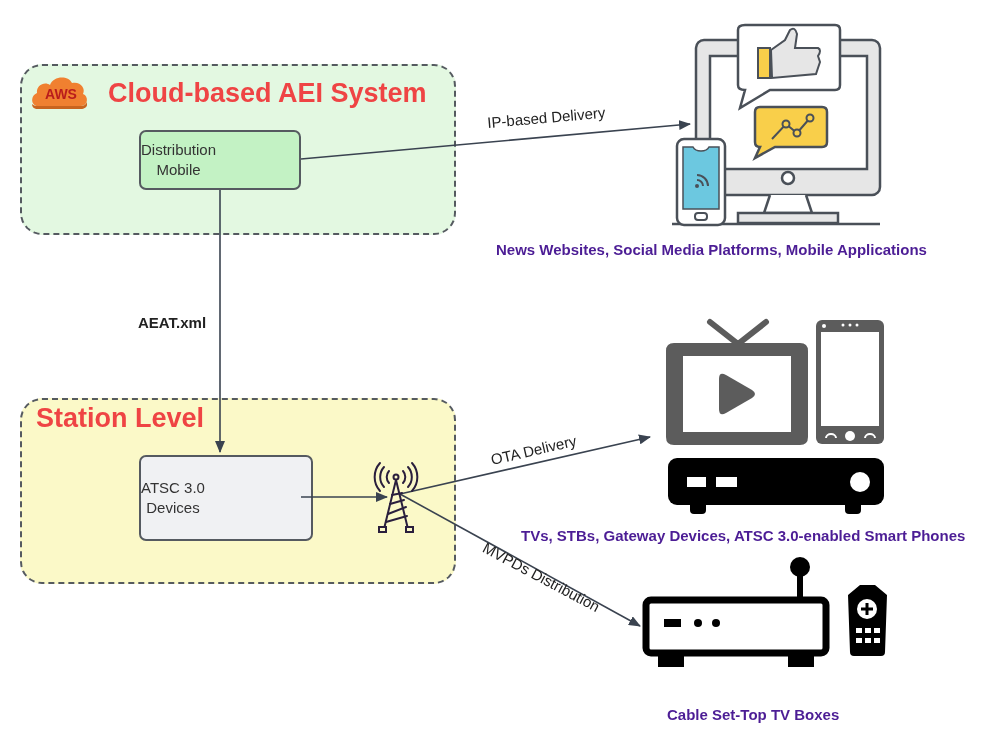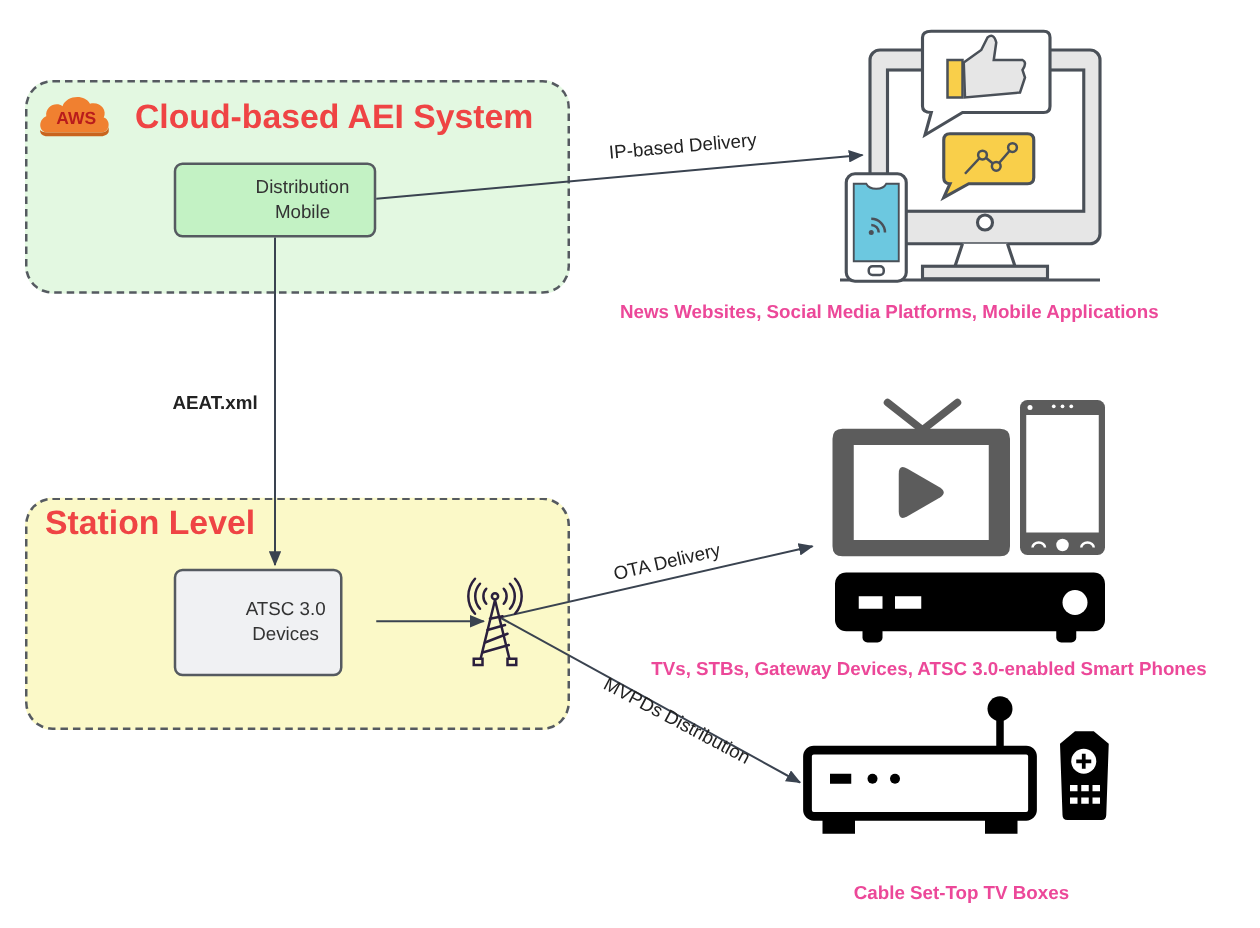--- a/index.html
+++ b/index.html
@@ -1,25 +1,25 @@
 <!DOCTYPE html>
 <html><head>
 <meta charset="utf-8">
 <style>
   html, body { margin:0; padding:0; background:#ffffff; }
   body { width:1008px; height:742px; position:relative; overflow:hidden; font-family:"Liberation Sans", sans-serif; }
   .group { position:absolute; border:2.5px dashed #555a60; border-radius:22px; box-sizing:border-box; }
   .group-cloud { left:20px; top:64px; width:436px; height:171px; background:#e3f8e1; }
   .group-station { left:20px; top:398px; width:436px; height:186px; background:#fbf9c8; }
   .group-title { position:absolute; font-weight:bold; color:#ef4444; font-size:27px; white-space:nowrap; }
-  .node { position:absolute; box-sizing:border-box; border:2px solid #555a60; border-radius:7px; display:flex; align-items:center; justify-content:center; text-align:center; font-size:15px; color:#333; line-height:20px;padding-left:44px; }
+  .node { position:absolute; box-sizing:border-box; border:2px solid #555a60; border-radius:7px; display:flex; align-items:center; text-align:center; font-size:15px; color:#333; line-height:20px; }
   .node-dist { left:139px; top:130px; width:162px; height:60px; background:#c3f2c4; }
-  .node-atsc { left:139px; top:455px; width:135px; height:86px; background:#f0f1f3; }
+  .node-atsc { left:139px; top:455px; width:174px; height:86px; background:#f0f1f3; }
   .edge-label { position:absolute; font-size:15px; color:#222; white-space:nowrap; transform-origin:left bottom; }
-  .caption { position:absolute; font-weight:bold; font-size:15px; color:#ec4899; white-space:nowrap; }
+  .caption { position:absolute; font-weight:bold; font-size:15px; color:#4c1d95; white-space:nowrap; }
   svg.layer { position:absolute; left:0; top:0; }
   .aws { position:absolute; left:30px; top:72px; width:60px; height:38px; }
   .aws-text { position:absolute; left:40px; top:86px; width:42px; text-align:center; color:#b91c1c; font-weight:bold; font-size:14px; }
 </style>
 </head>
 <body>
 
 <div class="group group-cloud"></div>
 <div class="group group-station"></div>
 
@@ -150,13 +150,13 @@
   </g>
 </svg>
 
 <div class="edge-label" style="left:488px;top:114px;transform:rotate(-5deg);">IP-based Delivery</div>
 <div class="edge-label" style="left:138px;top:314px;font-weight:bold;font-size:15px;">AEAT.xml</div>
 <div class="edge-label" style="left:493px;top:451px;transform:rotate(-13deg);">OTA Delivery</div>
 <div class="edge-label" style="left:480px;top:537px;transform:rotate(28deg);">MVPDs Distribution</div>
 
 <div class="caption" style="left:496px;top:241px;">News Websites, Social Media Platforms, Mobile Applications</div>
 <div class="caption" style="left:521px;top:527px;">TVs, STBs, Gateway Devices, ATSC 3.0-enabled Smart Phones</div>
-<div class="caption" style="left:667px;top:706px;margin-left:16px;">Cable Set-Top TV Boxes</div>
+<div class="caption" style="left:667px;top:706px;">Cable Set-Top TV Boxes</div>
 
 </body></html>

